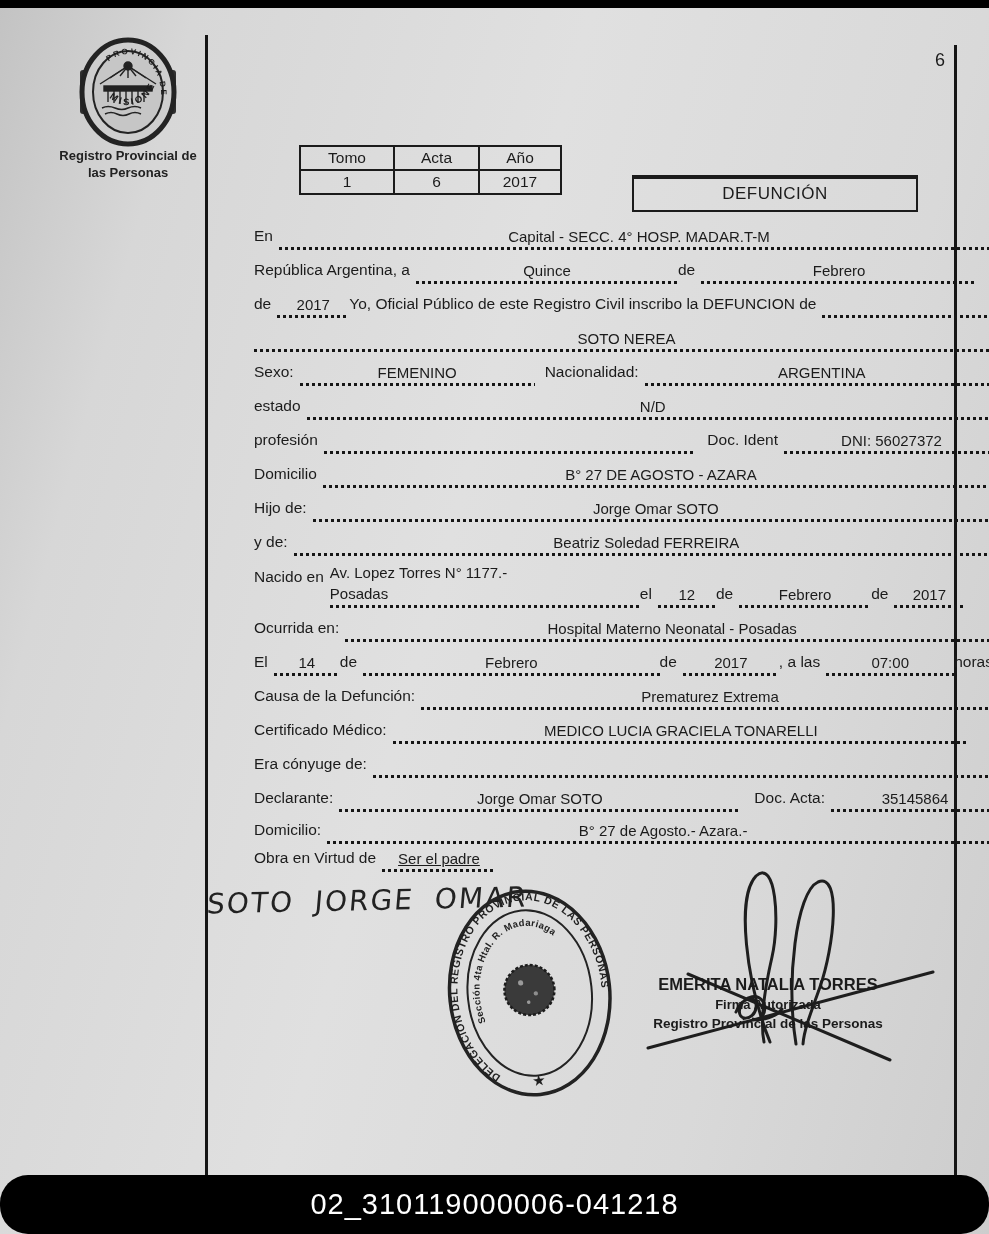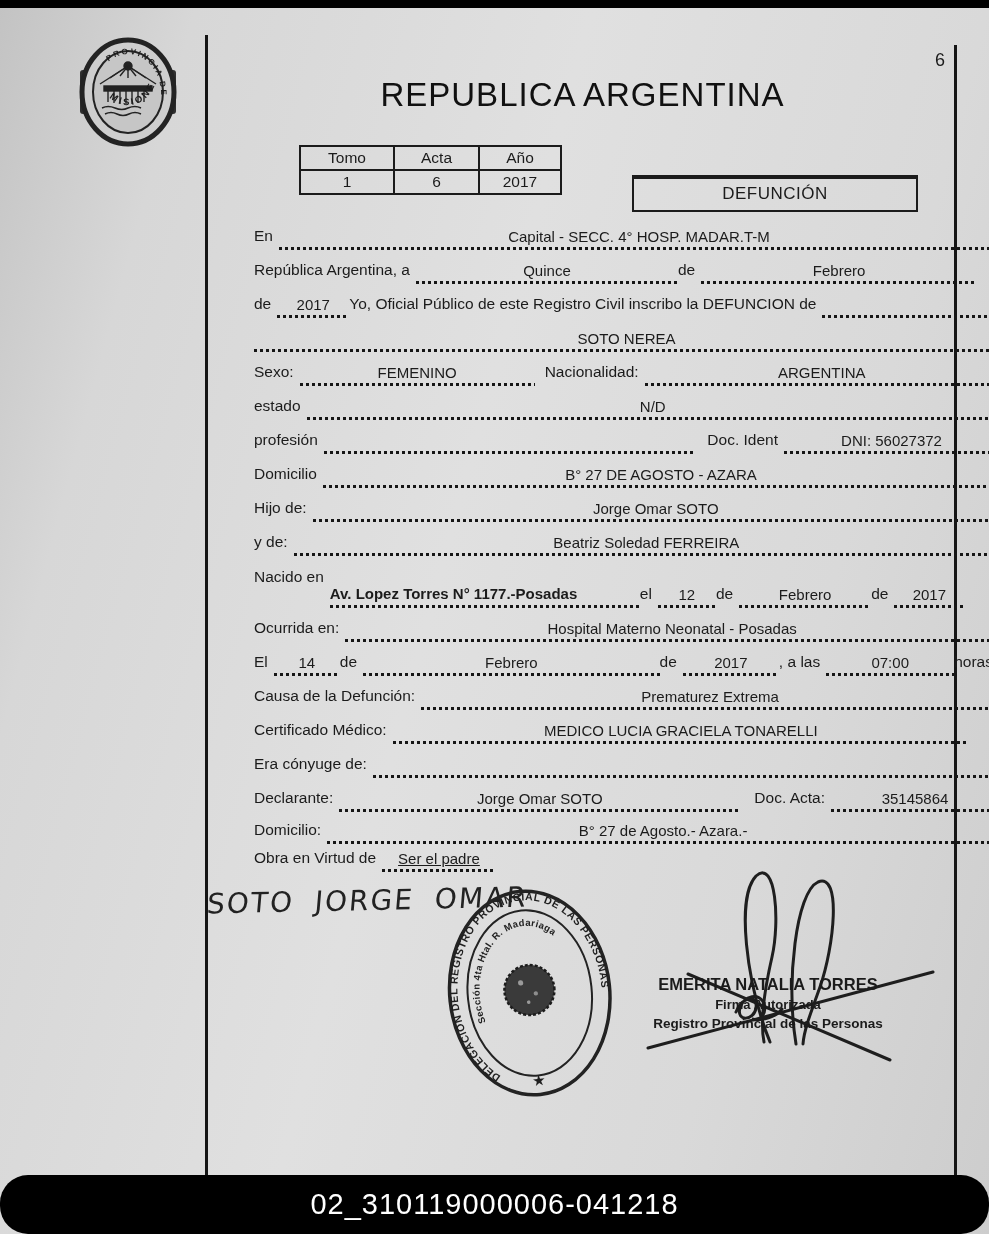--- a/index.html
+++ b/index.html
@@ -33,24 +33,24 @@
   .ml10{margin-left:10px}.ml14{margin-left:14px}
   .fill{flex:1 1 auto;display:flex;align-items:flex-end;justify-content:center;
     padding-bottom:5px;white-space:nowrap;
     background-image:repeating-linear-gradient(to right,#161616 0 3px,transparent 3px 6px);
     background-size:100% 3px;background-repeat:no-repeat;background-position:left bottom;}
   .fv{font-size:15px;white-space:nowrap;}
   .w58{flex:0 1 58px}.w66{flex:0 1 66px}.w70{flex:0 1 70px}.w72{flex:0 1 72px}
   .w96{flex:0 1 96px}.w128{flex:0 1 128px}.w132{flex:0 1 132px}.w168{flex:0 1 168px}
   .w215{flex:0 1 215px}.w235{flex:0 1 235px}.w262{flex:0 1 262px}
   .mr22{margin-right:22px}.mr30{margin-right:30px}
-  .multival{flex:0 1 310px;display:flex;flex-direction:row;align-items:flex-start;
+  .multival{flex:0 1 310px;display:flex;flex-direction:column;align-items:flex-start;
     padding-bottom:4px;line-height:21px;
     background-image:repeating-linear-gradient(to right,#161616 0 3px,transparent 3px 6px);
-    background-size:100% 3px;background-repeat:no-repeat;background-position:left bottom;font-weight:bold;}
+    background-size:100% 3px;background-repeat:no-repeat;background-position:left bottom;}
   .pb22{padding-bottom:22px;}
   .selfdot{font-size:15px;padding:0 16px 5px;
     background-image:repeating-linear-gradient(to right,#161616 0 3px,transparent 3px 6px);
     background-size:100% 3px;background-repeat:no-repeat;background-position:left bottom;text-decoration:underline;}
   .handwritten{position:absolute;left:207px;top:884px;font-size:28px;letter-spacing:2px;
     word-spacing:10px;color:#222;transform:rotate(-1.2deg) skewX(-6deg);
     font-family:"DejaVu Sans",sans-serif;}
   .stamp{position:absolute;left:430px;top:878px;transform:rotate(-6deg);}
   .sign{position:absolute;left:628px;top:852px;}
 </style>
@@ -89,26 +89,29 @@
       <path d="M24,72 q6,-3 13,0 q7,3 13,0 q7,-3 13,0" fill="none"></path>
       <path d="M27,78 q6,-3 12,0 q6,3 12,0 q6,-3 12,0" fill="none"></path>
     </g>
     <text font-size="8" font-weight="bold" letter-spacing="2" fill="#1c1c1c">
       <textPath href="#sealTop" startOffset="36">PROVINCIA DE</textPath>
     </text>
     <text font-size="9.5" font-weight="bold" letter-spacing="2.5" fill="#1c1c1c">
       <textPath href="#sealBottom" startOffset="18">MISIONES</textPath>
     </text>
   </svg>
+  <div class="seal-caption">
+    <div>Registro Provincial de</div>
+    <div>las Personas</div>
+  </div>
 
   <div class="vrule vrule-left"></div>
   <div class="vrule vrule-right"></div>
   <div class="pagenum">6</div>
 
-  <div class="title">REPUBLICA ARGENTINA</div>
 
   <table class="meta-table">
     <tbody>
         <tr>
       <th class="c1">Tomo</th>
       <th class="c2">Acta</th>
       <th class="c3">Año</th>
     </tr>
     <tr>
       <td>1</td>

